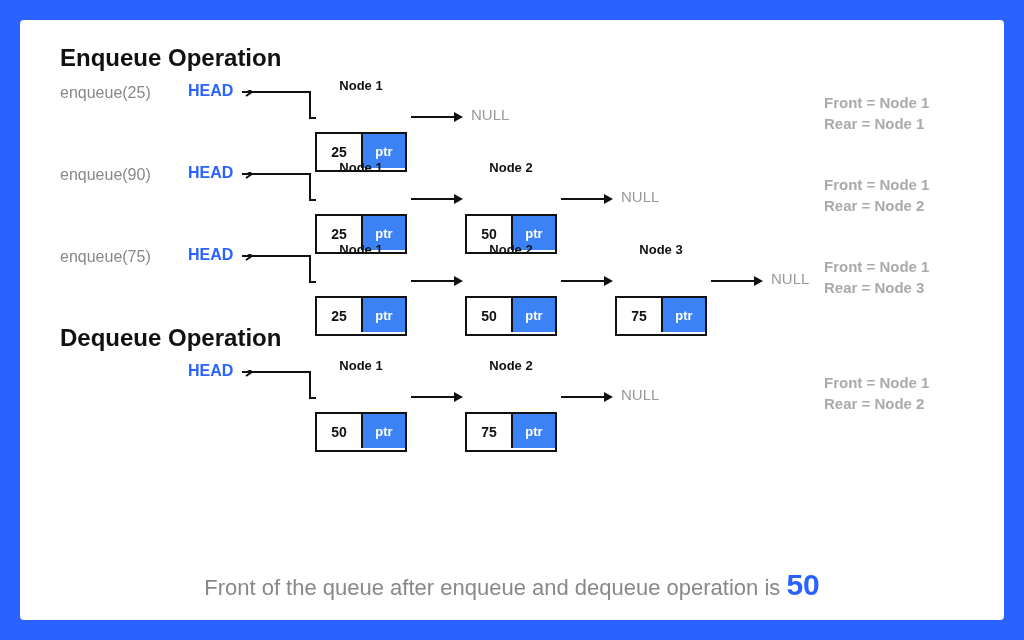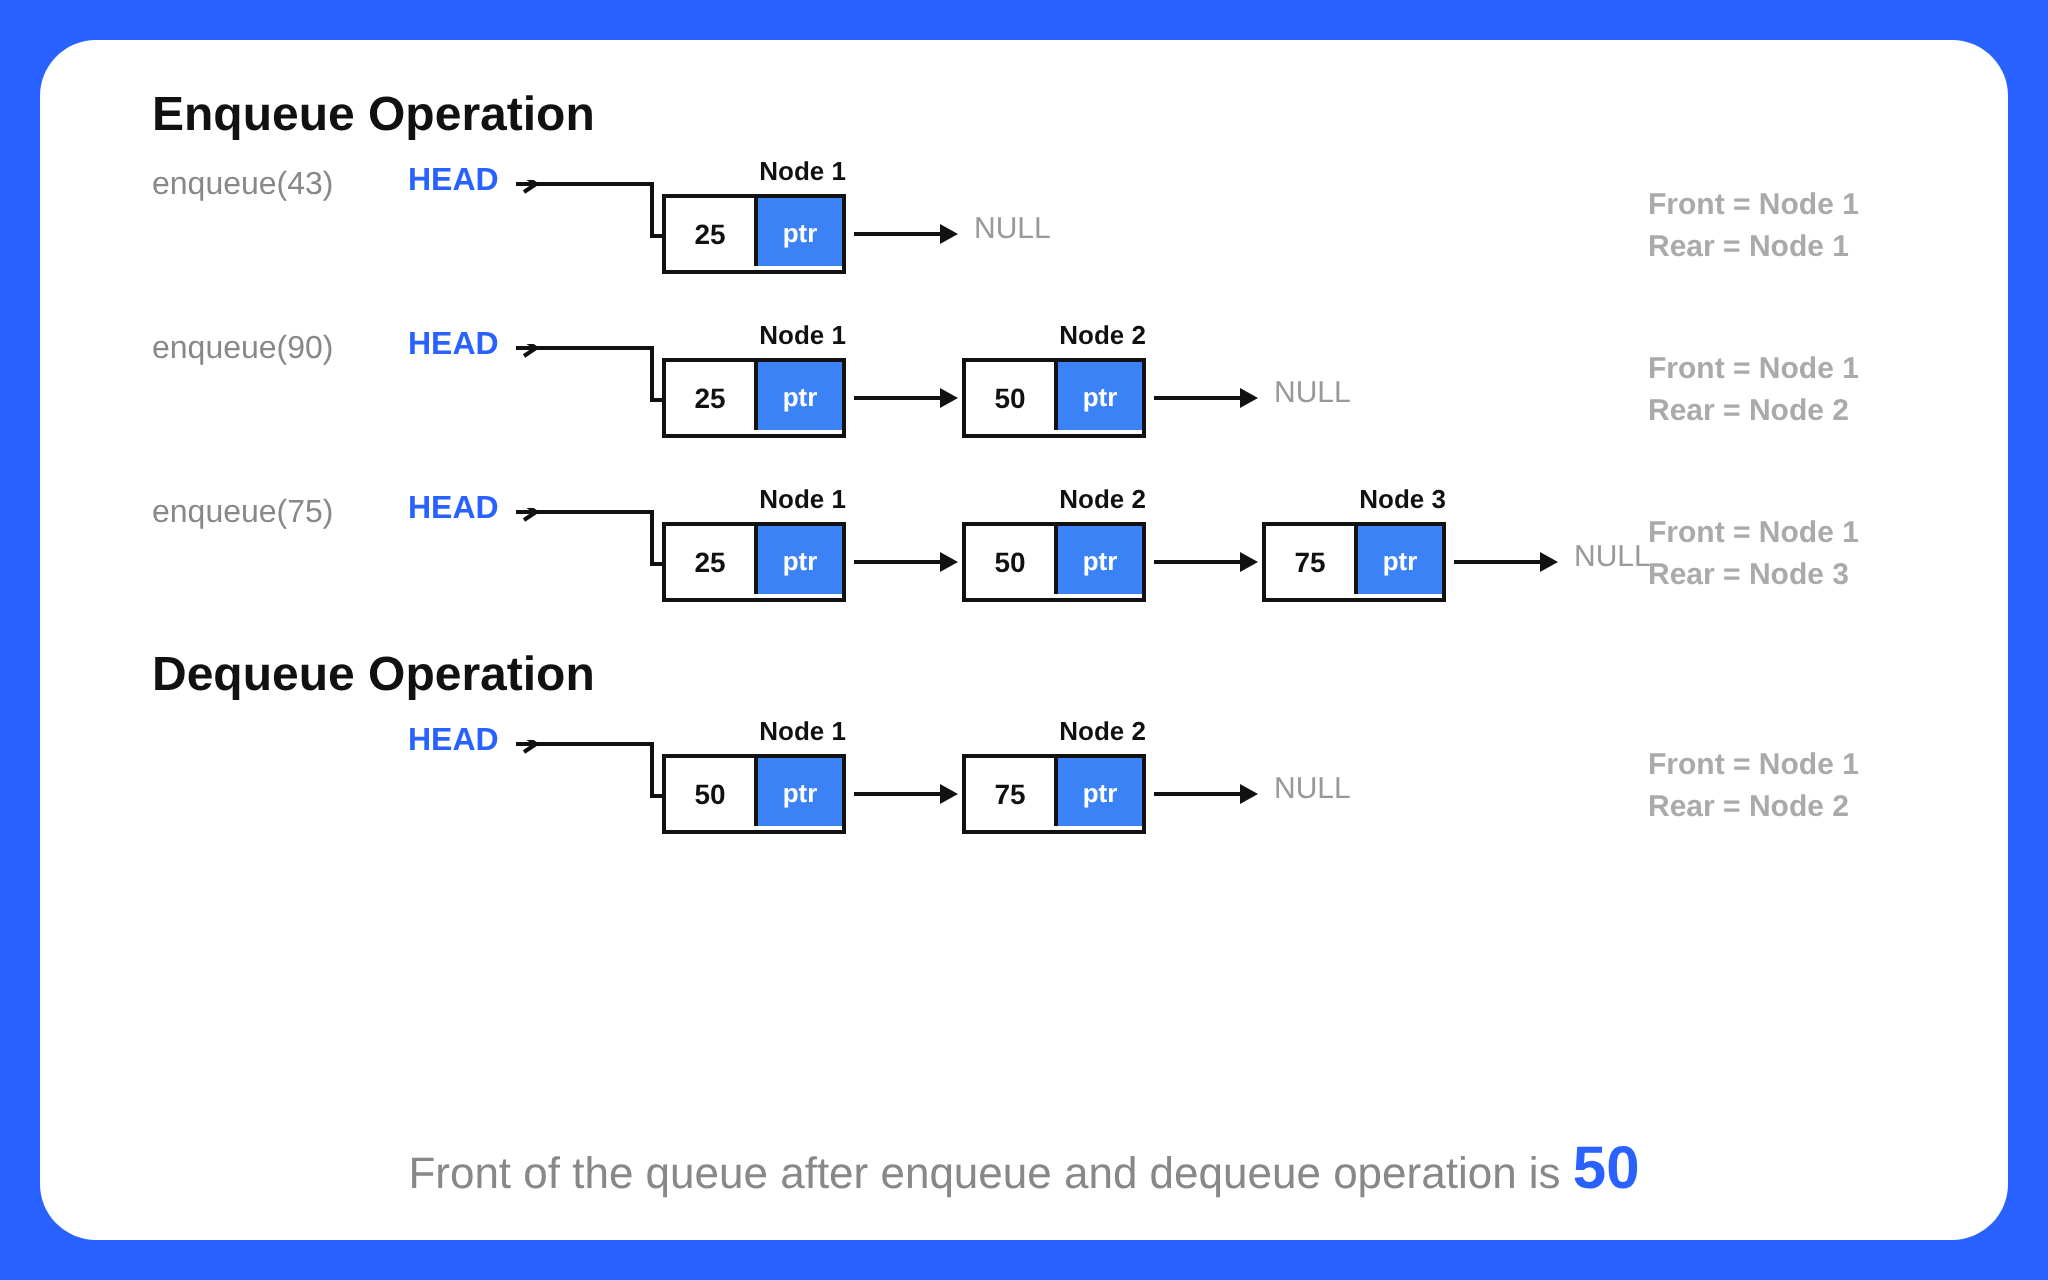--- a/index.html
+++ b/index.html
@@ -5,24 +5,24 @@
     * { margin: 0; padding: 0; box-sizing: border-box; }
     body {
       font-family: 'Segoe UI', Tahoma, Arial, sans-serif;
       background: #2962ff;
       width: 1024px;
       height: 640px;
       padding: 20px;
     }
     .card {
       background: #fff;
-      border-radius: 28px;
+      border-radius: 4px;
       width: 100%;
       height: 100%;
-      padding: 24px 40px 14px 56px;
+      padding: 24px 40px 14px 40px;
       position: relative;
     }
     .section-title {
       font-size: 24px;
       font-weight: 700;
       color: #111;
       margin-bottom: 6px;
     }
     .row {
       display: flex;
@@ -48,22 +48,23 @@
     .nodes-area {
       position: absolute;
       left: 255px;
       top: 0;
       display: flex;
       align-items: flex-start;
     }
     .node-group {
       display: flex;
       flex-direction: column;
-      align-items: flex-end;
+      align-items: center;
       position: relative;
+      gap: 35px;
     }
     .node-label {
       font-size: 13px;
       font-weight: 600;
       color: #111;
       margin-bottom: 4px;
     }
     .node-box {
       display: flex;
       border: 2px solid #111;
@@ -154,21 +155,21 @@
     }
   </style>
 </head>
 <body>
 
 <div class="card">
 
   <div class="section-title">Enqueue Operation</div>
 
   <div class="row">
-    <div class="op-label">enqueue(43)</div>
+    <div class="op-label">enqueue(25)</div>
     <div class="head-label">HEAD</div>
     <svg class="head-arrow" viewBox="0 0 74 45">
       <path d="M 10 0 L 0 0 M 10 0 L 4 -4 M 10 0 L 4 4" stroke="#111" stroke-width="2" fill="none" transform="translate(0,2)"></path>
       <path d="M 8 2 L 68 2 L 68 28 L 74 28" stroke="#111" stroke-width="2" fill="none"></path>
     </svg>
     <div class="nodes-area">
       <div class="node-group">
         <div class="node-label">Node 1</div>
         <div class="node-box">
           <div class="node-val">25</div>

